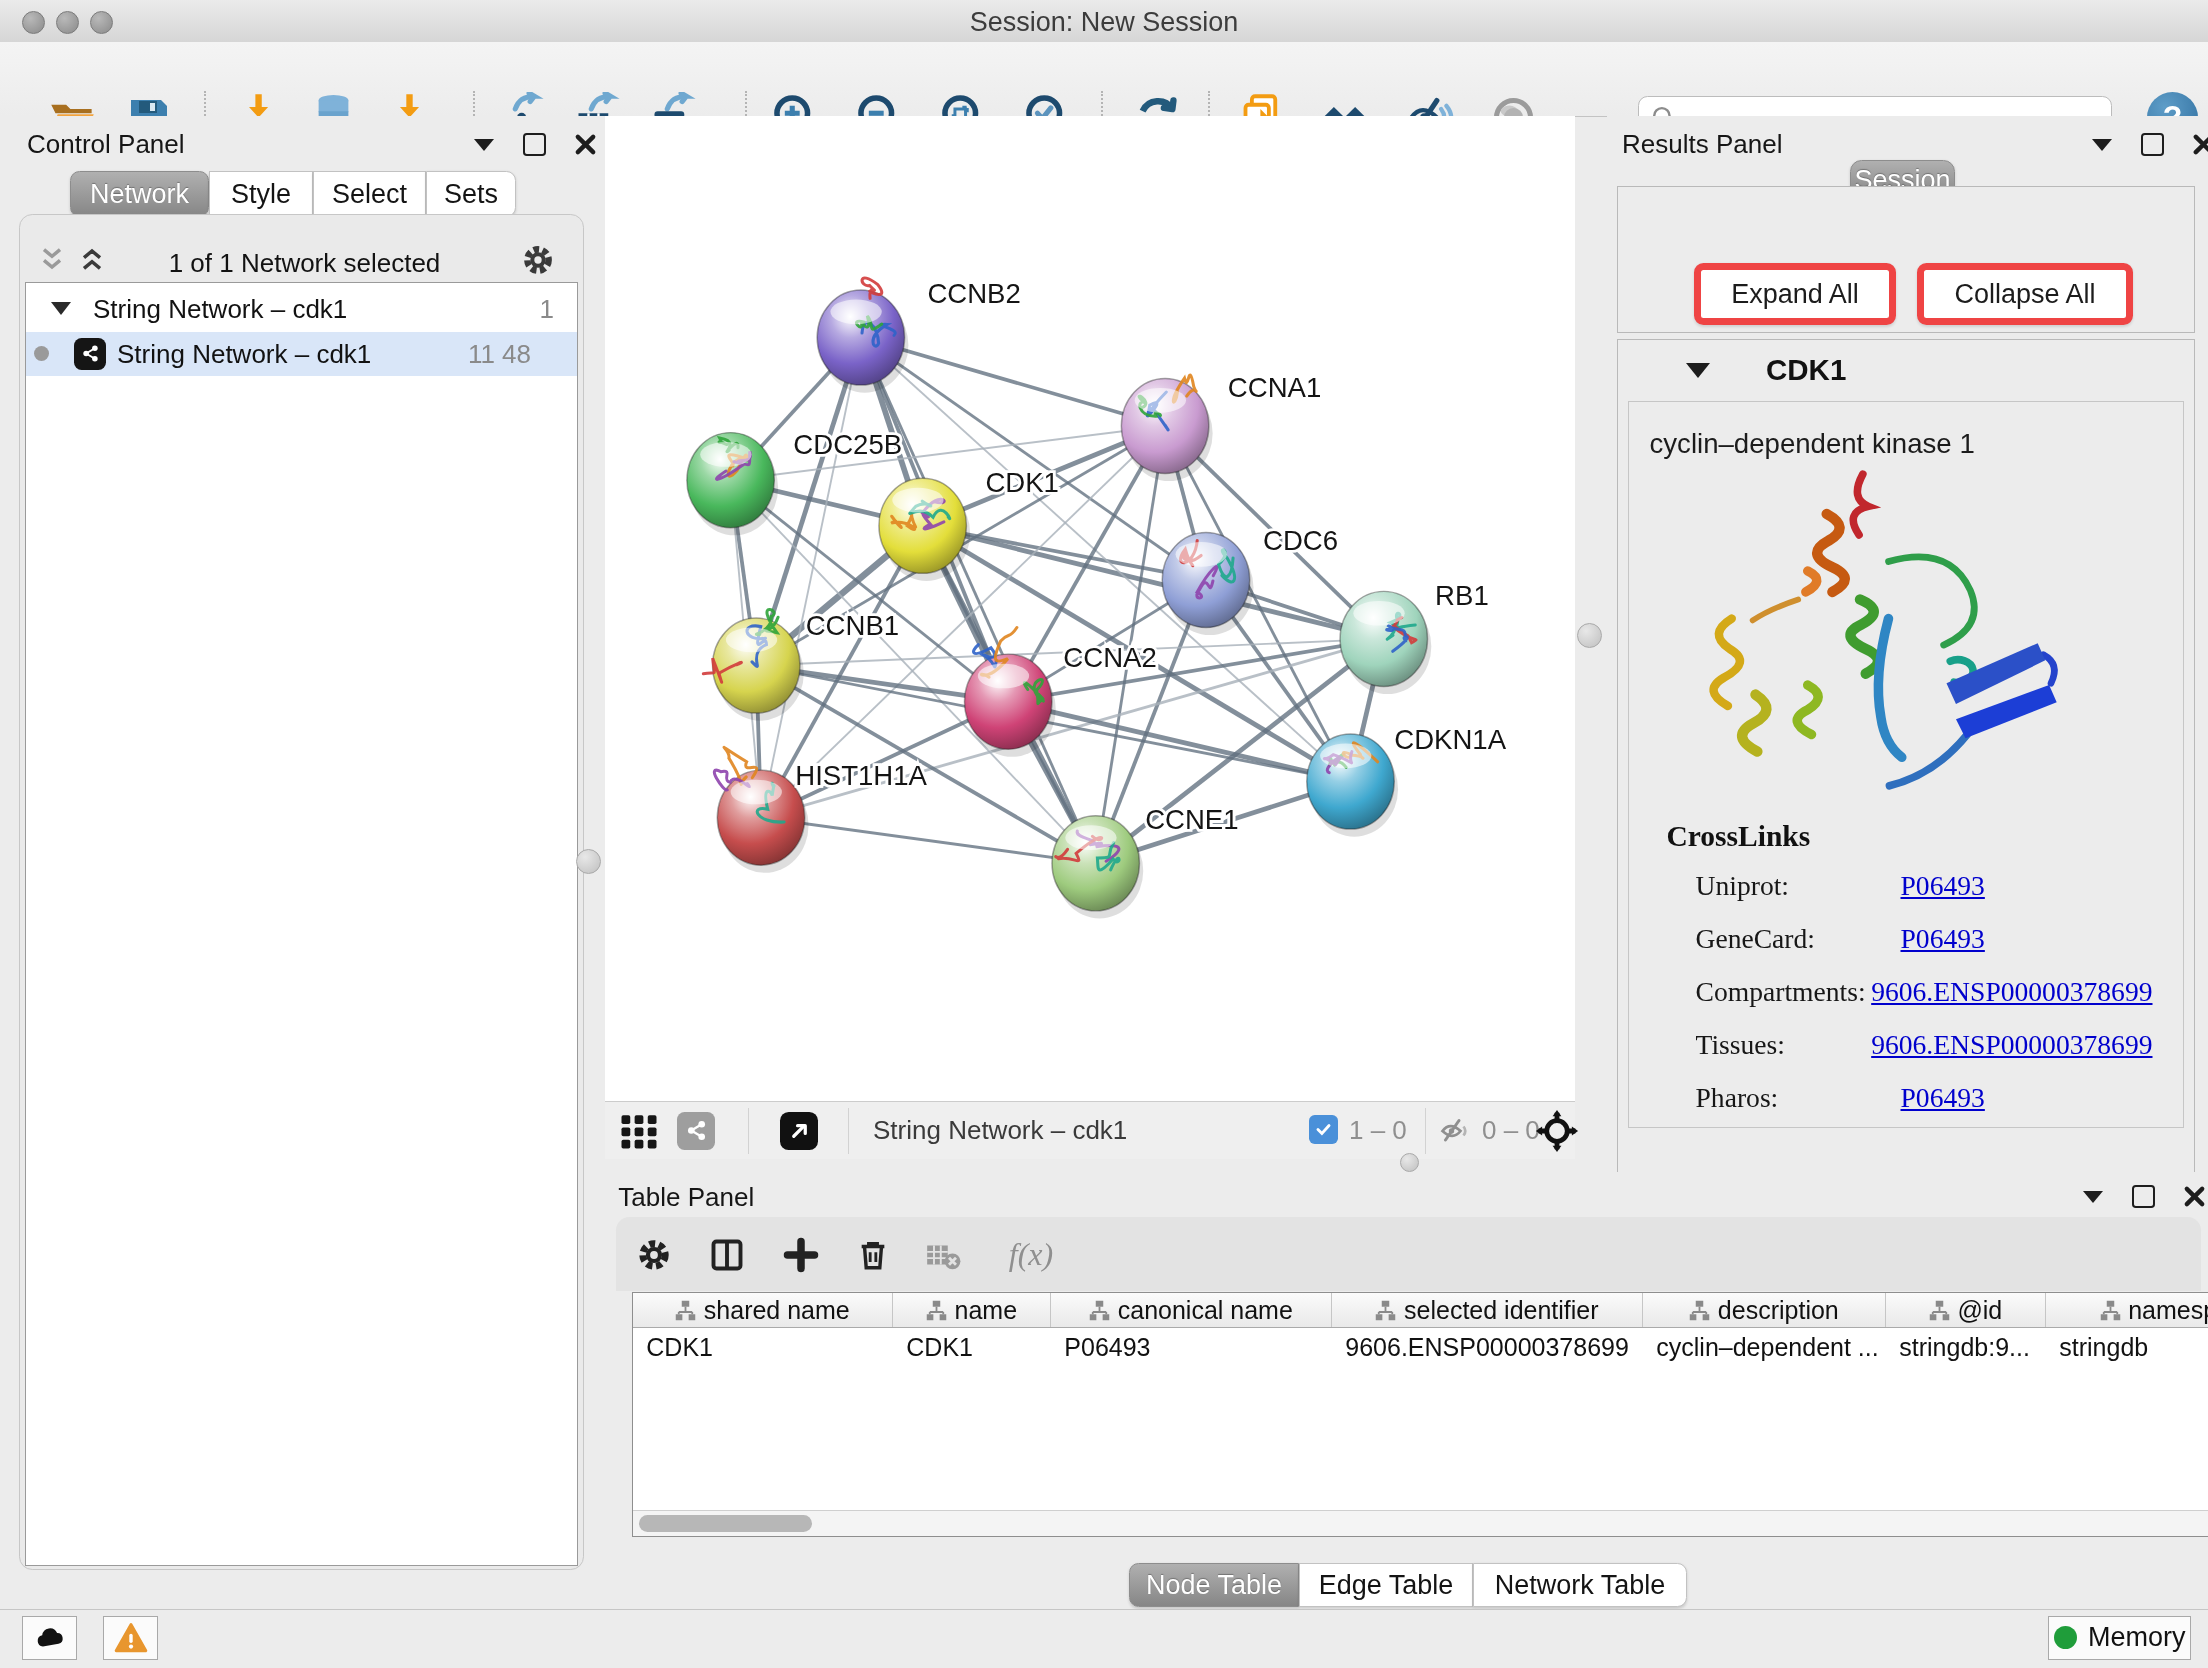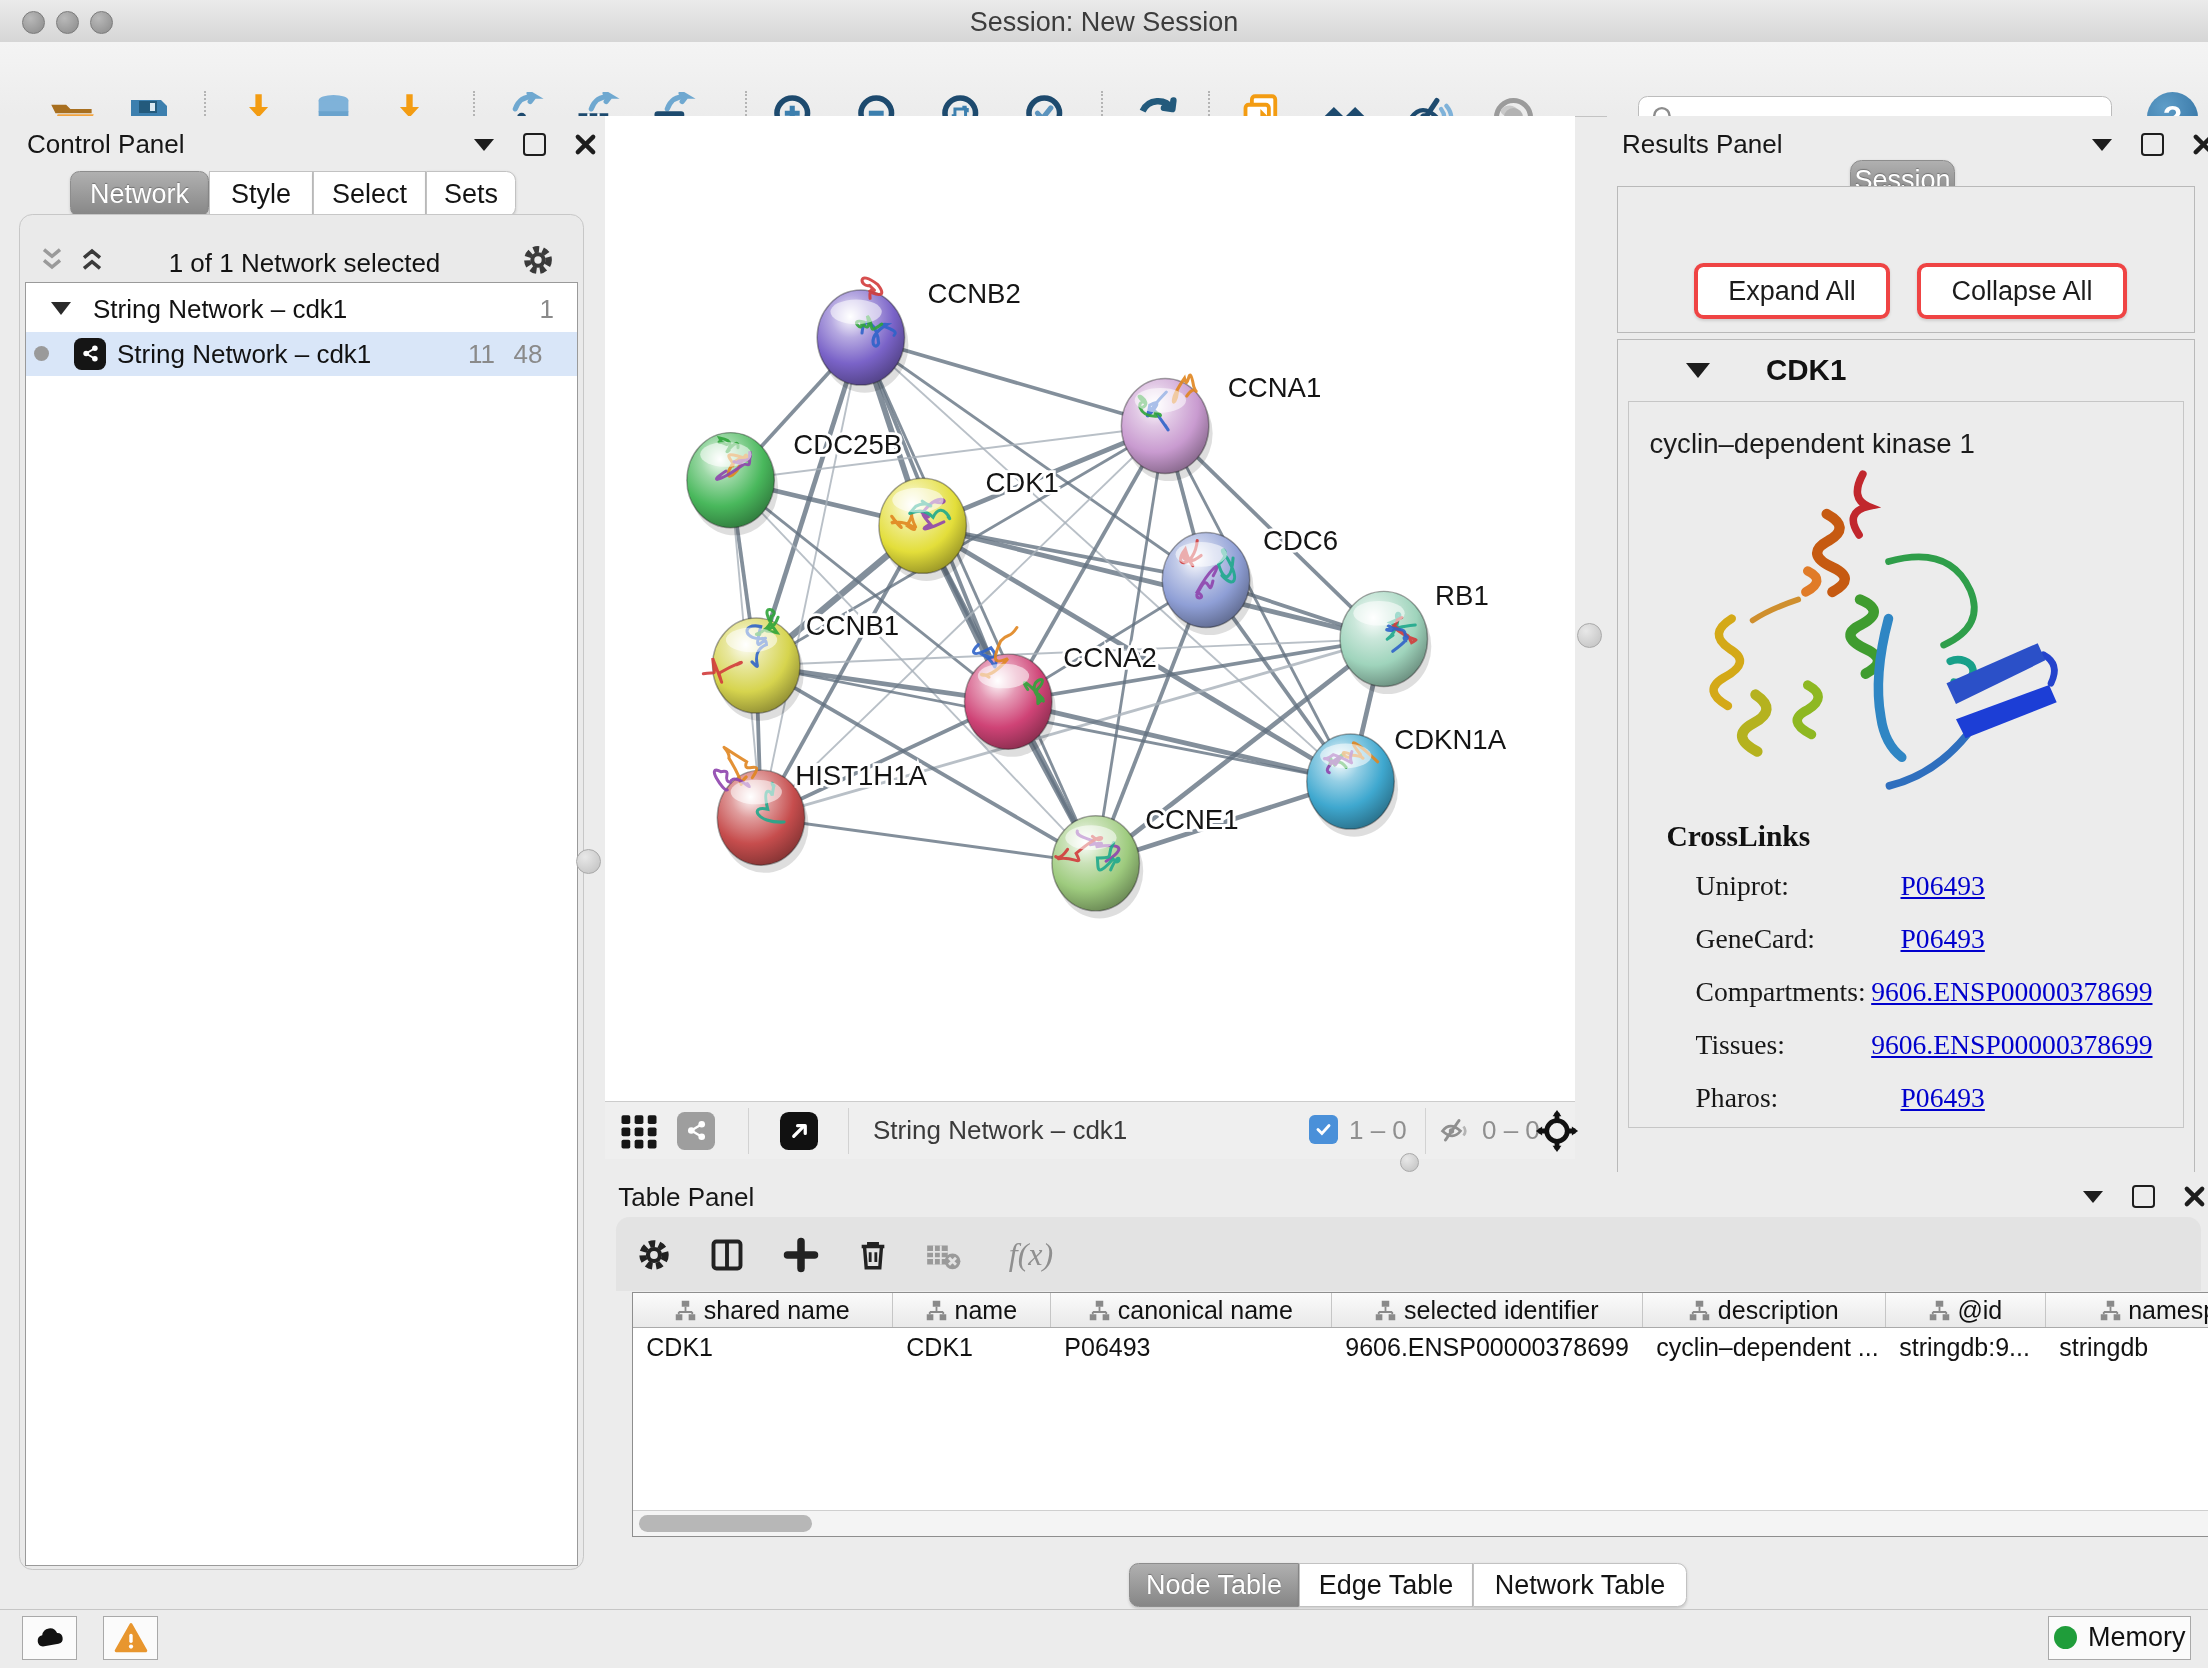--- a/index.html
+++ b/index.html
@@ -47,21 +47,21 @@
   .netcanvas{left:605px;top:116px;width:970px;height:985px;background:#fff;}
   .netbar{left:605px;top:1101px;width:970px;height:57px;background:#efefef;border-top:1px solid #cccccc;}
   .nb-sep{position:absolute;top:5.7px;height:46px;border-left:1.9px solid #d2d2d2;width:0;}
   .nb-txt{font-size:26px;color:#3a3a3a;}
   .nb-cnt{font-size:26px;color:#8f8f8f;}
   .checkbox{width:28.5px;height:28.5px;border-radius:5.7px;background:#4a90d9;display:flex;align-items:center;justify-content:center;}
   .handle{position:absolute;width:23px;height:23px;border-radius:50%;
           background:radial-gradient(circle at 35% 30%,#e8e8e8,#bfbfbf);border:1px solid #a9a9a9;}
   
   .rp-boxA{left:1617px;top:186px;width:576px;height:145px;border:1.9px solid #b9b9b9;background:#ececec;}
-  .rp-btn{position:absolute;top:76px;height:48px;background:#fff;border:4px solid #ef4444;border-radius:9.5px;
+  .rp-btn{position:absolute;top:76px;height:48px;background:#fff;border:7px solid #ef4444;border-radius:9.5px;
           font-size:27px;display:flex;align-items:center;justify-content:center;box-shadow:0 1.9px 2.9px rgba(0,0,0,.12);}
   .rp-boxB{left:1617px;top:339px;width:576px;height:1229px;border:1.9px solid #b9b9b9;background:#ececec;}
   .rp-inner{position:absolute;left:9.5px;top:61px;width:554px;height:725px;border:1px solid #c6c6c6;background:#ececec;}
   .gene-h{font-size:29.5px;font-weight:bold;color:#111;}
   .xl{font-family:"Liberation Serif",serif;}
   .xl-title{font-size:29.5px;font-weight:bold;color:#111;}
   .xl-label{font-size:27.6px;color:#171717;}
   .xl-link{font-size:27.6px;color:#0000cd;text-decoration:underline;}
   
   .tp-toolbar{left:616px;top:1217px;width:1585px;height:74px;background:#e3e3e3;border-radius:13.3px 13.3px 0 0;}
@@ -302,21 +302,21 @@
     <div class="abs share-badge" style="left:48px;top:5.7px;">
       <svg width="21" height="21" viewBox="0 0 24 24">
         <circle cx="17" cy="6" r="3.2" fill="#fff"></circle>
           <circle cx="7" cy="12" r="3.2" fill="#fff"></circle>
           <circle cx="17" cy="18" r="3.2" fill="#fff"></circle>
         <path d="M17 6 L7 12 L17 18" stroke="#fff" stroke-width="2.2" fill="none"></path>
       </svg>
     </div>
     <div class="abs row-label" style="left:91px;top:6.7px;">String Network – cdk1</div>
     <div class="abs cnt" style="left:417px;top:6.7px;width:52px;text-align:right;">11</div>
-    <div class="abs cnt" style="left:476px;top:6.7px;width:52px;text-align:center;">48</div>
+    <div class="abs cnt" style="left:476px;top:6.7px;width:52px;text-align:left;">48</div>
   </div>
 </div>
 
 <div class="abs netcanvas">
   <svg id="net-svg" width="970" height="985" viewBox="0 0 1020 1036">
       <defs>
         <radialGradient id="ng0" cx="0.38" cy="0.28" r="0.8">
           <stop offset="0%" stop-color="#ffffff"></stop>
           <stop offset="28%" stop-color="#b6a9e1"></stop>
           <stop offset="62%" stop-color="#7a63c8"></stop>

